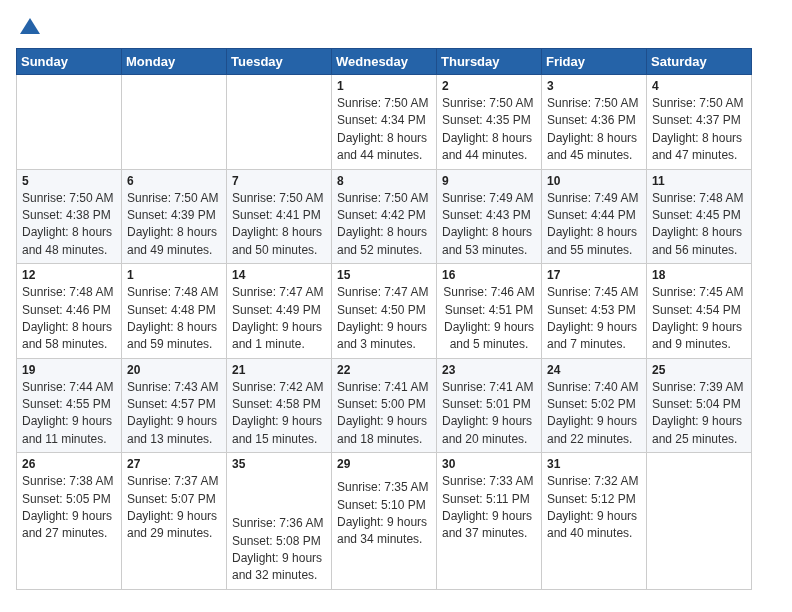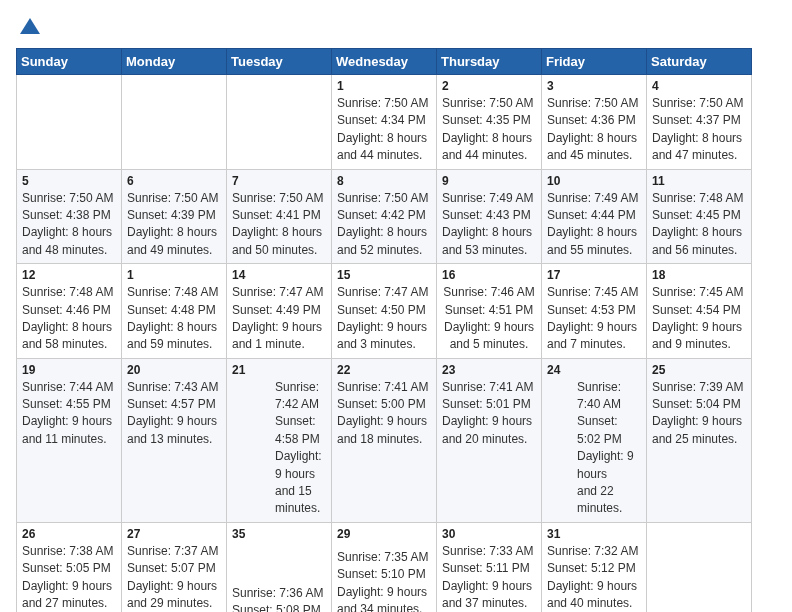--- a/index.html
+++ b/index.html
@@ -271,42 +271,42 @@
           </td>
           <td>
             <div class="day-number">20</div>
             <div class="day-info" style="white-space: pre-line;">Sunrise: 7:43 AM
 Sunset: 4:57 PM
 Daylight: 9 hours
 and 13 minutes.</div>
           </td>
           <td>
             <div class="day-number">21</div>
-            <div class="day-info" style="white-space: pre-line; margin-left: 43px;">Sunrise: 7:42 AM
+            <div class="day-info" style="white-space: pre-line;">Sunrise: 7:42 AM
 Sunset: 4:58 PM
 Daylight: 9 hours
 and 15 minutes.</div>
           </td>
           <td>
             <div class="day-number">22</div>
             <div class="day-info" style="white-space: pre-line;">Sunrise: 7:41 AM
 Sunset: 5:00 PM
 Daylight: 9 hours
 and 18 minutes.</div>
           </td>
           <td>
             <div class="day-number">23</div>
             <div class="day-info" style="white-space: pre-line;">Sunrise: 7:41 AM
 Sunset: 5:01 PM
 Daylight: 9 hours
 and 20 minutes.</div>
           </td>
           <td>
             <div class="day-number">24</div>
-            <div class="day-info" style="white-space: pre-line; margin-left: 30px;">Sunrise: 7:40 AM
+            <div class="day-info" style="white-space: pre-line;">Sunrise: 7:40 AM
 Sunset: 5:02 PM
 Daylight: 9 hours
 and 22 minutes.</div>
           </td>
           <td>
             <div class="day-number">25</div>
             <div class="day-info" style="white-space: pre-line;">Sunrise: 7:39 AM
 Sunset: 5:04 PM
 Daylight: 9 hours
 and 25 minutes.</div>

